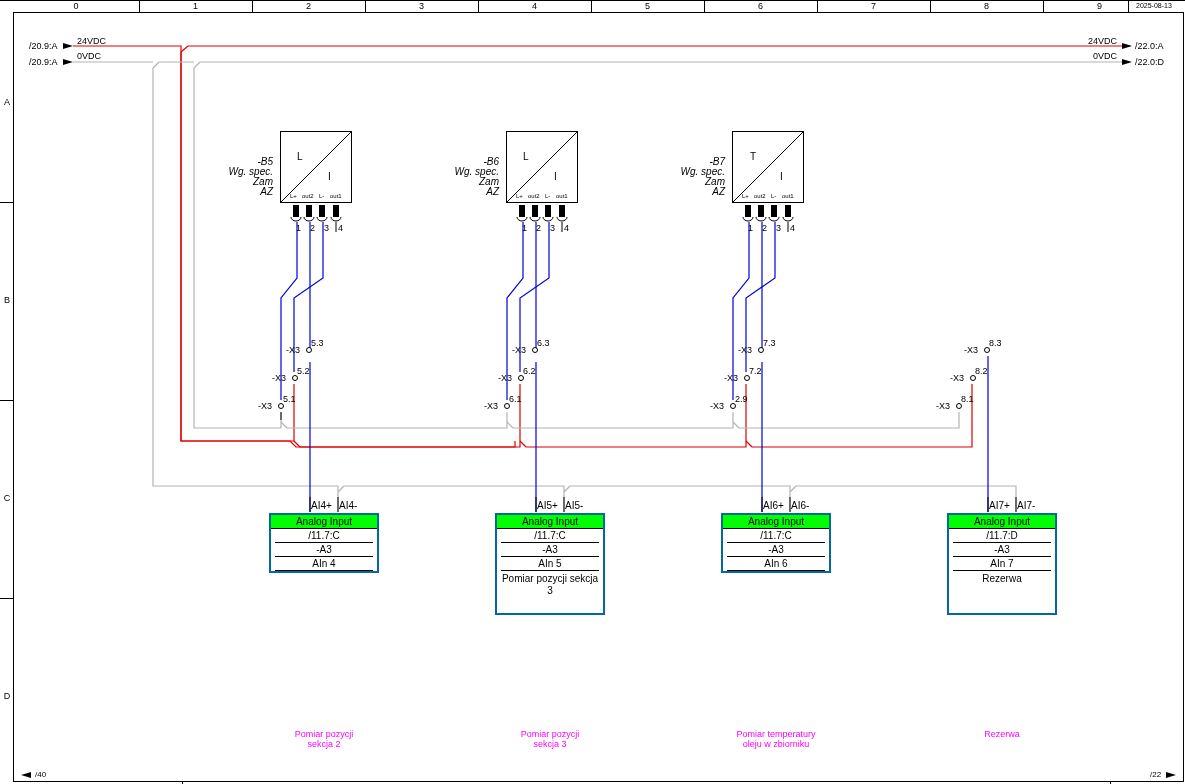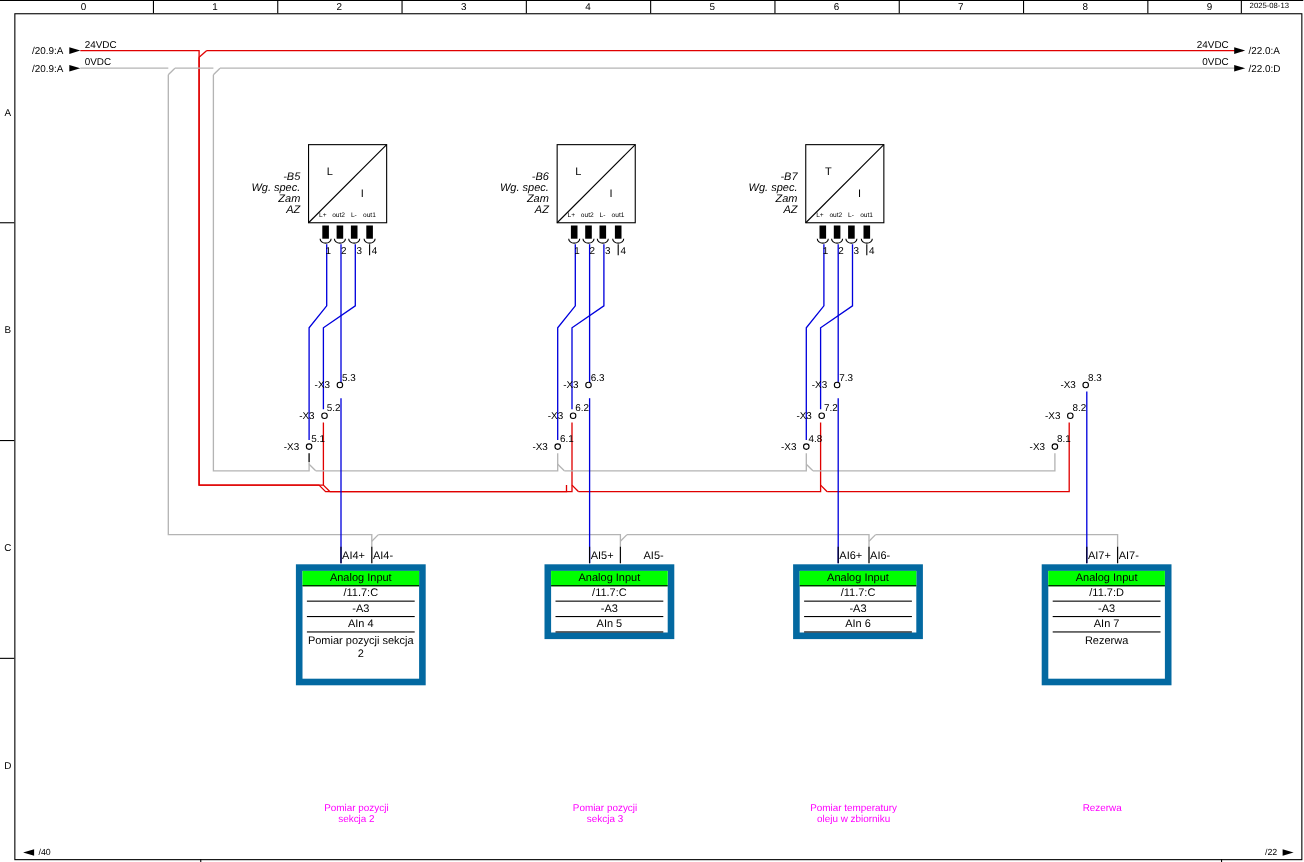--- a/index.html
+++ b/index.html
@@ -4,21 +4,21 @@
 <style>
   html, body { margin:0; padding:0; background:#fff; }
   body { width:1185px; height:784px; position:relative; overflow:hidden;
          font-family:"Liberation Sans", sans-serif; color:#000; }
   .t { position:absolute; font-size:10px; line-height:11px; white-space:nowrap; }
   .t9 { position:absolute; font-size:9px; line-height:10px; white-space:nowrap; }
   .col-label { position:absolute; top:0; height:12px; font-size:9px; line-height:12px; text-align:center; }
   .row-label { position:absolute; left:0; width:14px; font-size:9px; text-align:center; }
   svg { position:absolute; left:0; top:0; }
   .sensor-label { position:absolute; text-align:right; font-size:10px; line-height:10px;font-style:italic; }
-  .module { position:absolute; width:106px; border:6px solid #0369a1; background:#fff; font-size:10px; text-align:center; }
+  .module { position:absolute; width:106px; border:2px solid #0369a1; background:#fff; font-size:10px; text-align:center; }
   .module .hdr { background:#00ff00; border-bottom:1px solid #000; height:13px; line-height:13px; }
   .module .row { height:13px; line-height:13px; border-bottom:1px solid #000; margin:0 4px; }
   .module .desc { line-height:12px; padding-top:2px; margin:0 4px; min-height:40px; }
   .pink { position:absolute; color:#ff00ff; font-size:9px; line-height:10px; text-align:center; width:120px; }
   .term-lbl { position:absolute; font-size:9px; line-height:10px; }
 </style>
 </head>
 <body>
 
 <svg width="1185" height="784">
@@ -279,50 +279,50 @@
 <div class="term-lbl" style="left:498px;top:373px">-X3</div>
 <div class="term-lbl" style="left:523px;top:366px">6.2</div>
 <div class="term-lbl" style="left:484px;top:401px">-X3</div>
 <div class="term-lbl" style="left:509px;top:394px">6.1</div>
 
 <div class="term-lbl" style="left:738px;top:345px">-X3</div>
 <div class="term-lbl" style="left:763px;top:338px">7.3</div>
 <div class="term-lbl" style="left:724px;top:373px">-X3</div>
 <div class="term-lbl" style="left:749px;top:366px">7.2</div>
 <div class="term-lbl" style="left:710px;top:401px">-X3</div>
-<div class="term-lbl" style="left:735px;top:394px">4.8</div>
+<div class="term-lbl" style="left:735px;top:394px">2.9</div>
 
 <div class="term-lbl" style="left:964px;top:345px">-X3</div>
 <div class="term-lbl" style="left:989px;top:338px">8.3</div>
 <div class="term-lbl" style="left:950px;top:373px">-X3</div>
 <div class="term-lbl" style="left:975px;top:366px">8.2</div>
 <div class="term-lbl" style="left:936px;top:401px">-X3</div>
 <div class="term-lbl" style="left:961px;top:394px">8.1</div>
 
 <div class="t" style="left:311px;top:500px">AI4+</div>
 <div class="t" style="left:339px;top:500px">AI4-</div>
 <div class="t" style="left:537px;top:500px">AI5+</div>
-<div class="t" style="left:585px;top:500px">AI5-</div>
+<div class="t" style="left:565px;top:500px">AI5-</div>
 <div class="t" style="left:763px;top:500px">AI6+</div>
 <div class="t" style="left:791px;top:500px">AI6-</div>
 <div class="t" style="left:989px;top:500px">AI7+</div>
 <div class="t" style="left:1017px;top:500px">AI7-</div>
 
 <div class="module" style="left:269px;top:513px">
   <div class="hdr">Analog Input</div>
   <div class="row">/11.7:C</div>
   <div class="row">-A3</div>
   <div class="row">AIn 4</div>
-  <div class="desc">Pomiar pozycji sekcja 2</div>
 </div>
 <div class="module" style="left:495px;top:513px">
   <div class="hdr">Analog Input</div>
   <div class="row">/11.7:C</div>
   <div class="row">-A3</div>
   <div class="row">AIn 5</div>
+  <div class="desc">Pomiar pozycji sekcja 3</div>
 </div>
 <div class="module" style="left:721px;top:513px">
   <div class="hdr">Analog Input</div>
   <div class="row">/11.7:C</div>
   <div class="row">-A3</div>
   <div class="row">AIn 6</div>
 </div>
 <div class="module" style="left:947px;top:513px">
   <div class="hdr">Analog Input</div>
   <div class="row">/11.7:D</div>

